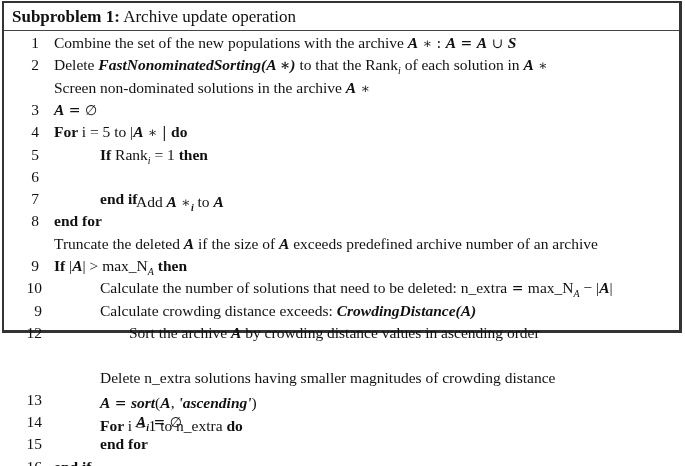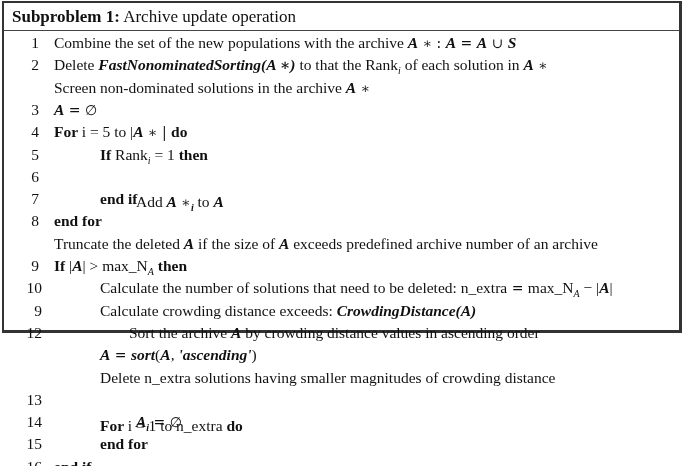--- a/index.html
+++ b/index.html
@@ -80,21 +80,21 @@
       <div class="line" style="top: 268.6px;">
         <span class="num">9</span>
         <span class="txt" style="left: 96px;"><span>Calculate crowding distance exceeds: </span><span class="bi">CrowdingDistance(A)</span></span>
       </div>
       <div class="line" style="top: 290.9px;">
         <span class="num">12</span>
         <span class="txt" style="left: 96px; margin-left: 29px;"><span>Sort the archive </span><span class="bi">A</span><span> by crowding distance values in ascending order</span></span>
       </div>
       <div class="line" style="top: 313.2px;">
         <span class="num"></span>
-        <span class="txt" style="left: 96px;"><span class="bi">A</span><span class="m">  =  </span><span class="bi">sort</span><span>(</span><span class="bi">A</span><span>, </span><span class="bi">'ascending'</span><span>)</span></span>
+        <span class="txt" style="left: 96px; margin-top: 48px;"><span class="bi">A</span><span class="m">  =  </span><span class="bi">sort</span><span>(</span><span class="bi">A</span><span>, </span><span class="bi">'ascending'</span><span>)</span></span>
       </div>
       <div class="line" style="top: 335.5px;">
         <span class="num"></span>
         <span class="txt" style="left: 96px;"><span>Delete </span><span class="i">n_extra</span><span> solutions having smaller magnitudes of crowding distance</span></span>
       </div>
       <div class="line" style="top: 357.8px;">
         <span class="num">13</span>
         <span class="txt" style="left: 96px; margin-top: 26px;"><span class="b">For </span><span class="i">i</span><span> = 1 to </span><span class="i">n_extra</span><span class="b"> do</span></span>
       </div>
       <div class="line" style="top: 380.1px;">

